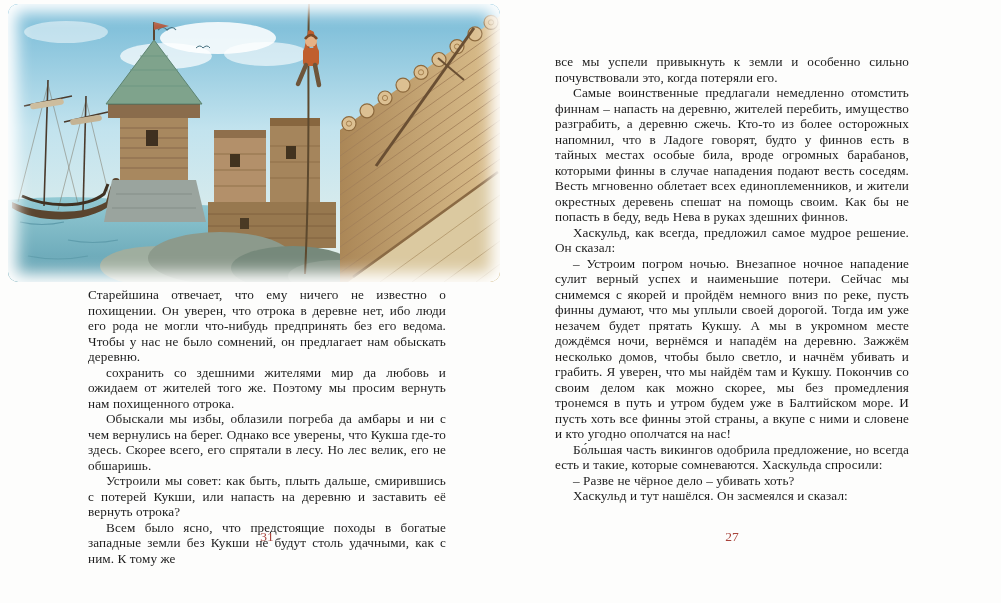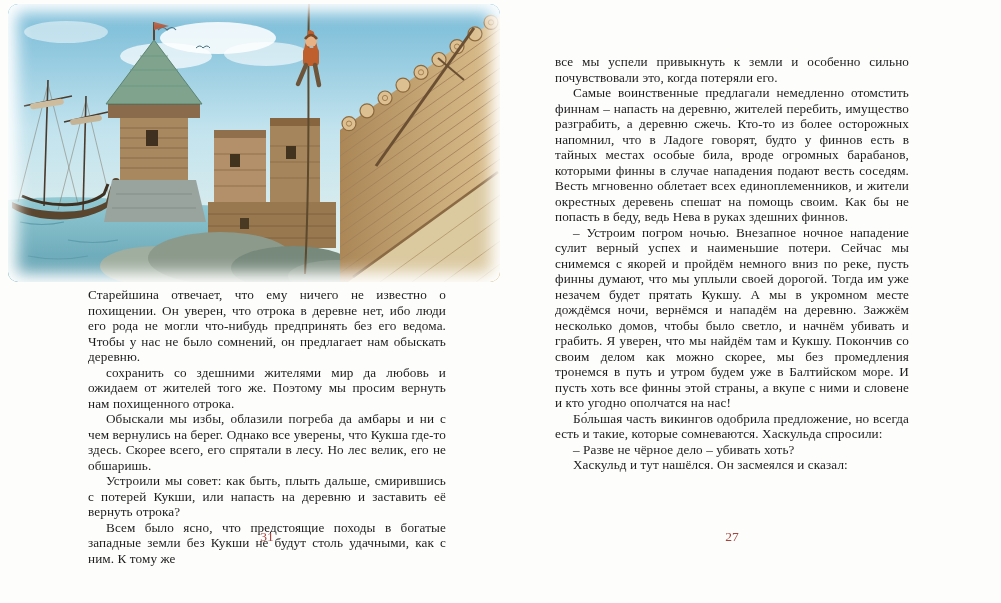--- a/index.html
+++ b/index.html
@@ -223,20 +223,21 @@
         <p>Всем было ясно, что предстоящие походы в богатые западные земли без Кукши не будут столь удачными, как с ним. К тому же</p>
       </div>
 
     <div class="page-number pn-left" style="color: rgb(168, 68, 60);">31</div>
   </div>
 
   <div>
     <div class="text-block tb-right">
         <p>все мы успели привыкнуть к земли и особенно сильно почувствовали это, когда потеряли его.</p>
         <p>Самые воинственные предлагали немедленно отомстить финнам – напасть на деревню, жителей перебить, имущество разграбить, а деревню сжечь. Кто-то из более осторожных напомнил, что в Ладоге говорят, будто у финнов есть в тайных местах особые била, вроде огромных барабанов, которыми финны в случае нападения подают весть соседям. Весть мгновенно облетает всех единоплеменников, и жители окрестных деревень спешат на помощь своим. Как бы не попасть в беду, ведь Нева в руках здешних финнов.</p>
+        <p>Хаскульд, как всегда, предложил самое мудрое решение. Он сказал:</p>
         <p>– Устроим погром ночью. Внезапное ночное нападение сулит верный успех и наименьшие потери. Сейчас мы снимемся с якорей и пройдём немного вниз по реке, пусть финны думают, что мы уплыли своей дорогой. Тогда им уже незачем будет прятать Кукшу. А мы в укромном месте дождёмся ночи, вернёмся и нападём на деревню. Зажжём несколько домов, чтобы было светло, и начнём убивать и грабить. Я уверен, что мы найдём там и Кукшу. Покончив со своим делом как можно скорее, мы без промедления тронемся в путь и утром будем уже в Балтийском море. И пусть хоть все финны этой страны, а вкупе с ними и словене и кто угодно ополчатся на нас!</p>
         <p>Бо́льшая часть викингов одобрила предложение, но всегда есть и такие, которые сомневаются. Хаскульда спросили:</p>
         <p>– Разве не чёрное дело – убивать хоть?</p>
         <p>Хаскульд и тут нашёлся. Он засмеялся и сказал:</p>
       </div>
 
     <div class="page-number pn-right" style="color: rgb(168, 68, 60); text-align: center;">27</div>
   </div>
 
 </div>

